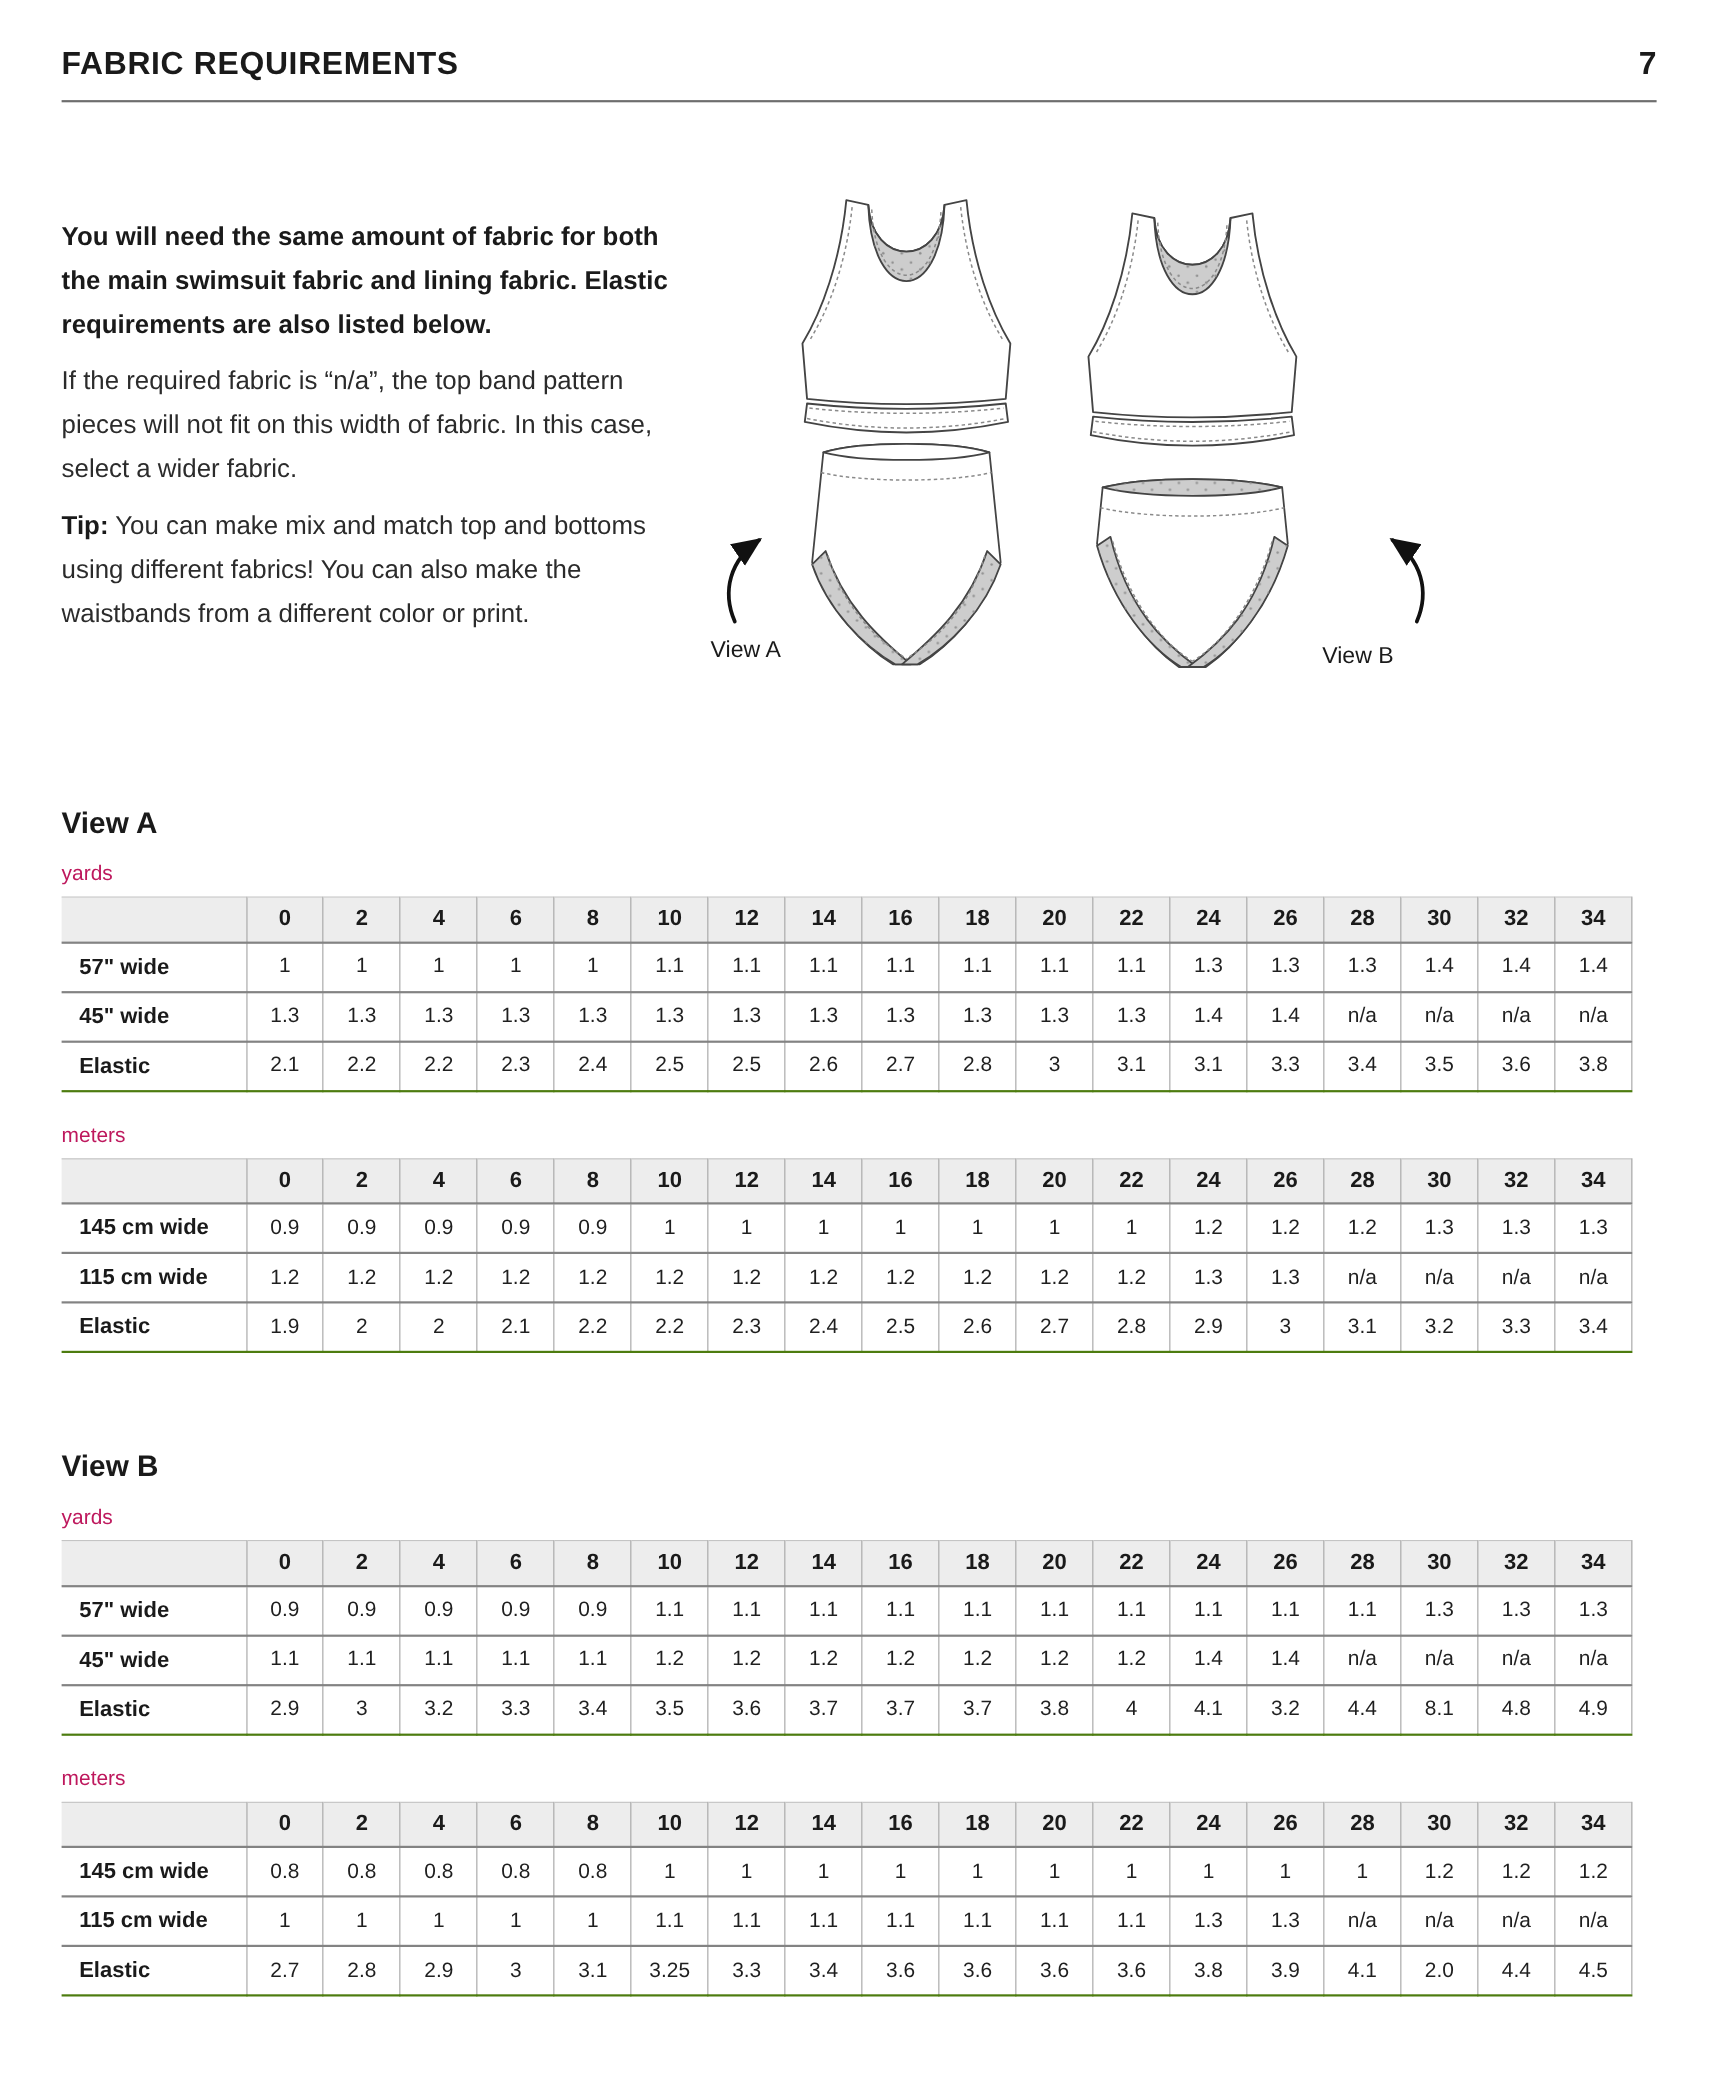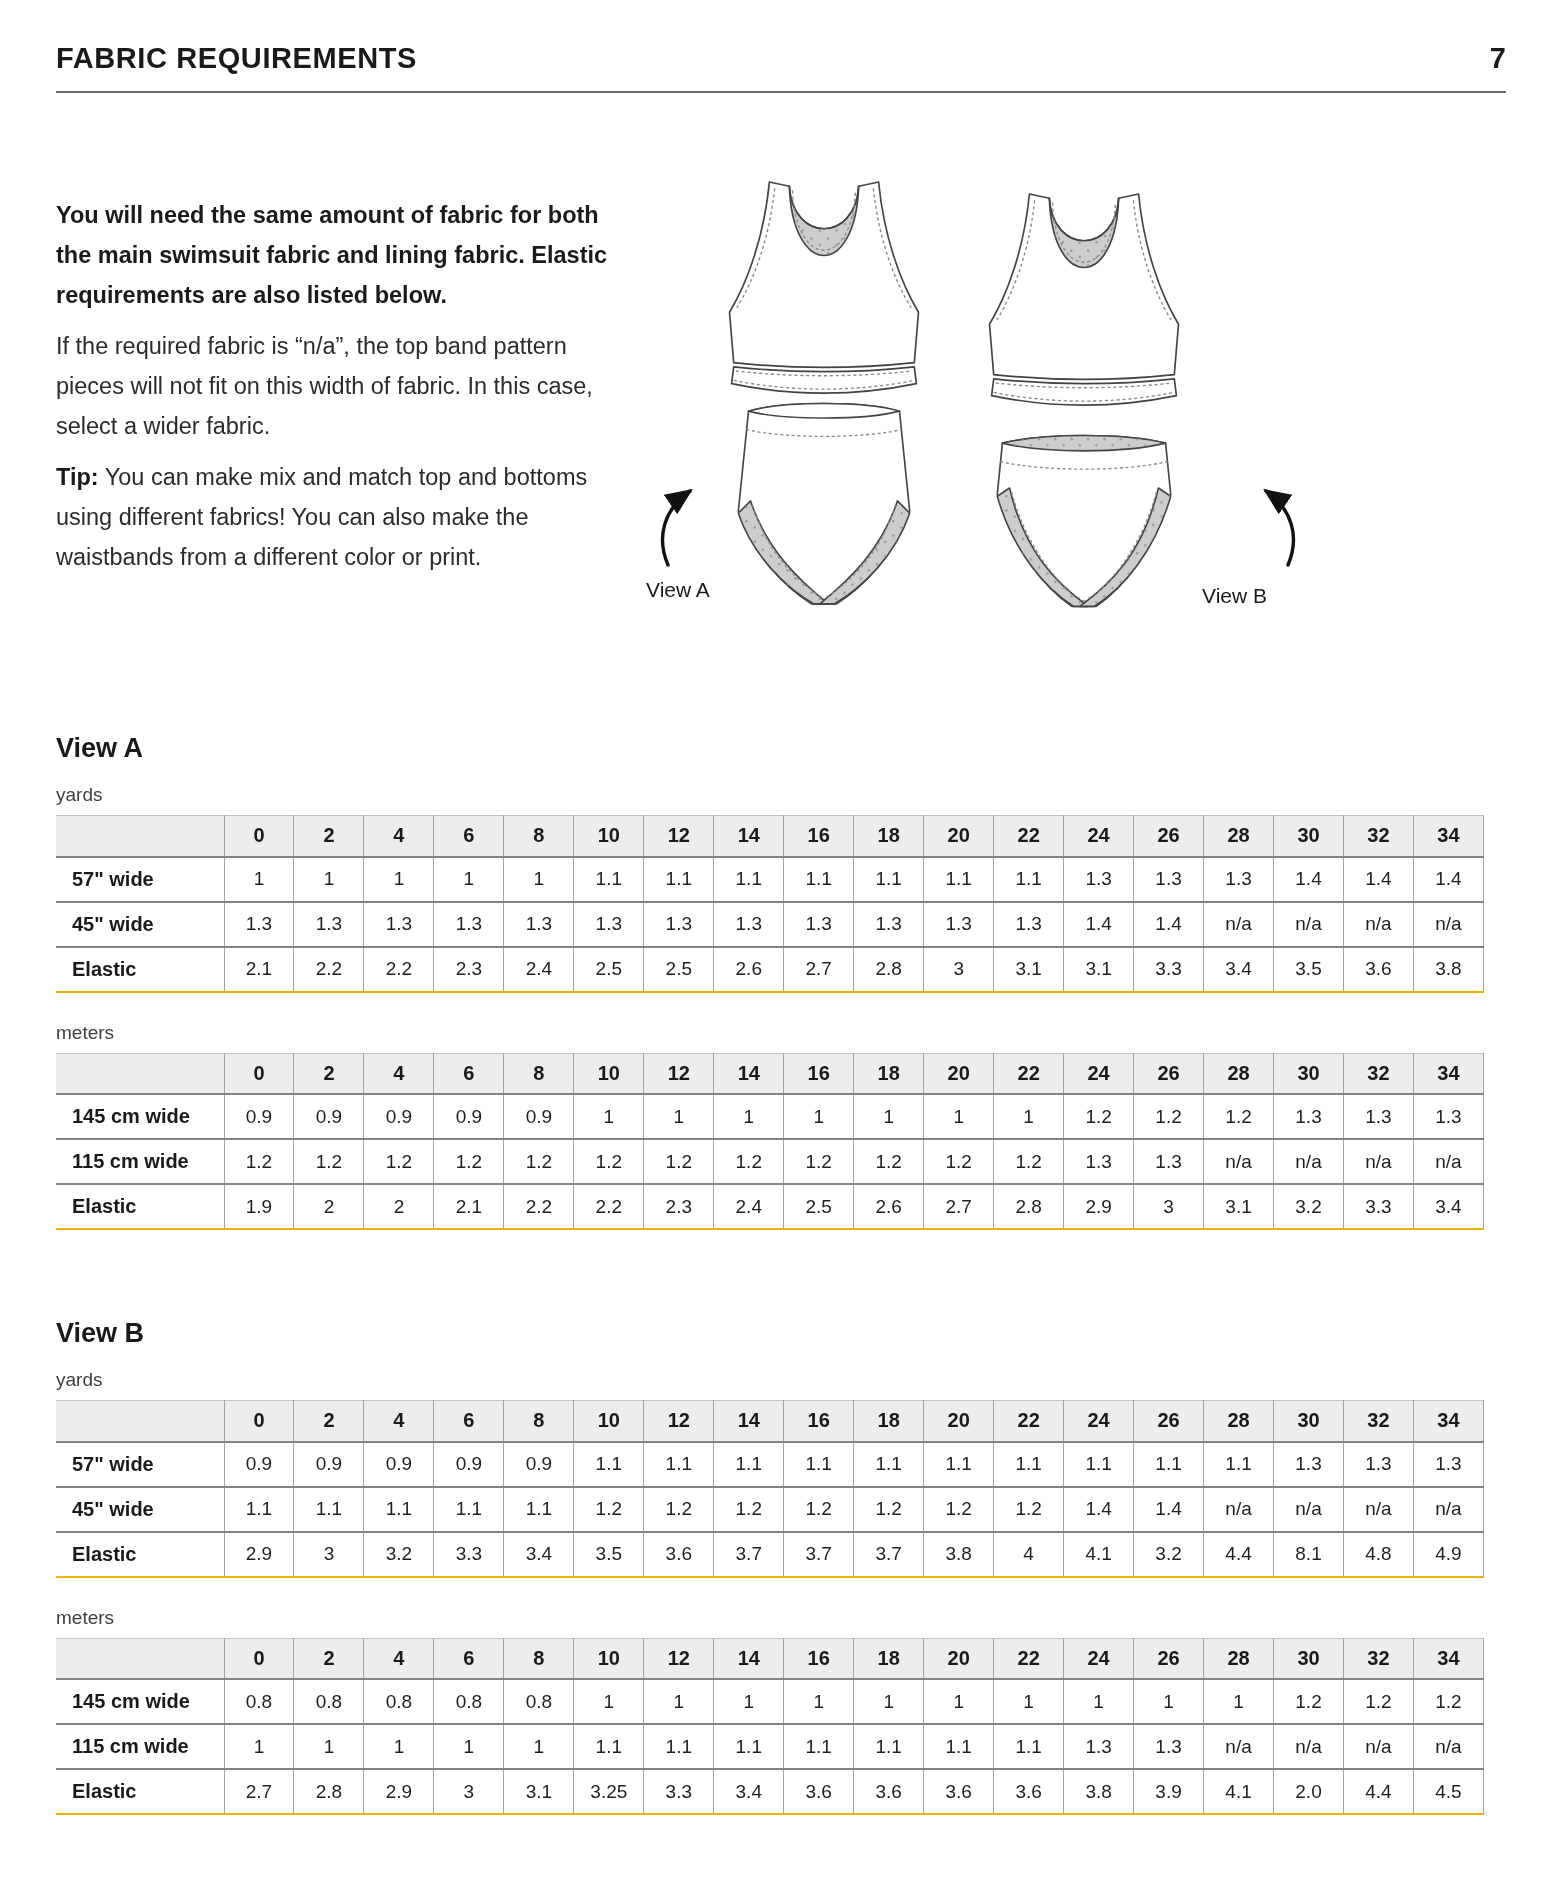--- a/index.html
+++ b/index.html
@@ -16,33 +16,33 @@
   .intro { width:578px; flex:none; font-size:23.5px; line-height:40px; color:#2b2b2b; }
   .intro p { margin:0 0 11px 0; }
   .intro p.bold { font-weight:700; color:#1a1a1a;margin-top:48px; }
   .intro strong { color:#1a1a1a;text-align:center; }
   .illo { flex:1; margin:0; padding:0; }
   .illo svg { display:block; margin-left:-10px; }
 
   h2.view-heading { font-size:27px; font-weight:700; margin:0; }
   .sec-a h2.view-heading { margin-top:106px; }
   .sec-b h2.view-heading { margin-top:88px; }
-  .unit-label { font-size:19px; color:#404040; margin:20px 0 9px 0; }
+  .unit-label { font-size:19px; color:#be185d; margin:20px 0 9px 0; }
   .unit-label.second { margin-top:29px; }
 
   table.req { border-collapse:collapse; width:1428px; table-layout:fixed; font-size:19px; }
   table.req th, table.req td { padding:0; text-align:center; height:45px; }
   table.req thead th { height:41px; background:#ededed; font-weight:700; font-size:20px; }
   table.req thead tr { border-top:1px solid #c4c4c4; }
   table.req .rowlabel { width:168px; }
   table.req tbody th.rowlabel { text-align:left; padding-left:16px; font-weight:700; font-size:20px; }
   table.req th:not(.rowlabel), table.req td { border-left:1.5px solid #a3a3a3; }
   table.req th:last-child, table.req td:last-child { border-right:1.5px solid #a3a3a3; }
   table.req tbody tr { border-top:2px solid #838383; }
-  table.req tbody tr:last-child { border-bottom:2px solid #eab308; }
+  table.req tbody tr:last-child { border-bottom:2px solid #4d7c0f; }
   table.req td { color:#1f1f1f; }
 
   .ln { stroke:#444; stroke-width:1.6; stroke-linejoin:round; }
   .st { fill:none; stroke:#8a8a8a; stroke-width:1.3; stroke-dasharray:3 2.6; }
   .arrow { fill:none; stroke:#111; stroke-width:3.4; stroke-linecap:round; }
   .illo-label { font-size:21px; fill:#1a1a1a; font-family:inherit; }
 </style>
 </head>
 <body>
 

